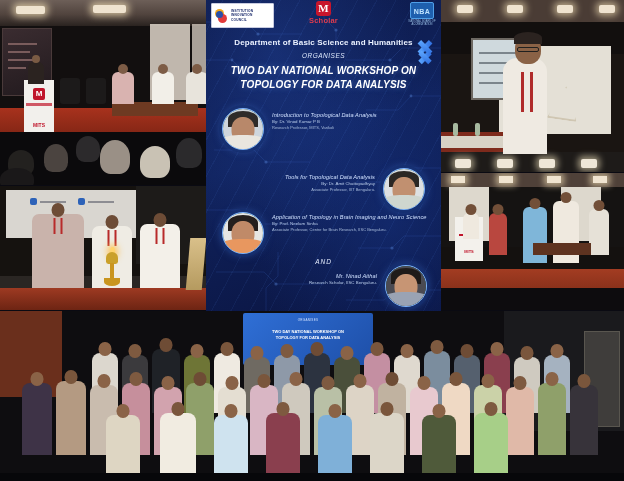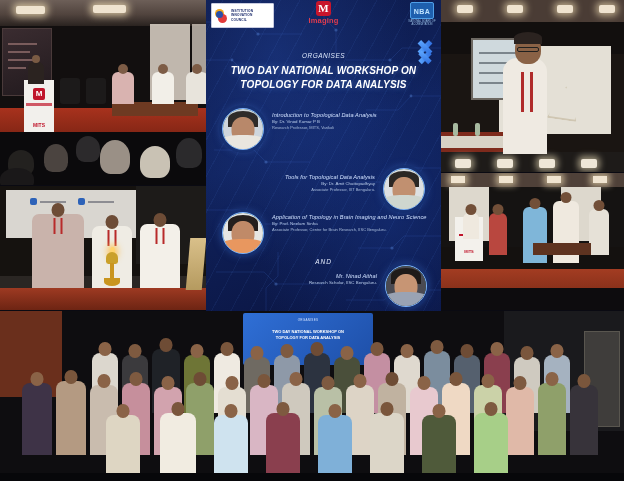--- a/index.html
+++ b/index.html
@@ -445,36 +445,37 @@
         </span>
         <span class="txt">
           <span>INSTITUTION</span><br>
           <span>INNOVATION</span><br>
           <span>COUNCIL</span>
         </span>
       </div>
 
       <div class="mits-logo">
         <div class="mark">M</div>
-        <div class="n1">Imaging</div>
+        <div class="n1">Scholar</div>
       </div>
 
       <div class="nba">
         <div class="box">NBA</div>
         <div class="sub">NATIONAL BOARD OF ACCREDITATION</div>
       </div>
     </div>
 
     <div class="flutter">
       <i class="a"></i>
         <i class="b"></i>
         <i class="c"></i>
         <i class="d"></i>
     </div>
 
+    <div class="p-dept">Department of Basic Science and Humanities</div>
     <div class="p-org">ORGANISES</div>
     <div class="p-title">
       <span>TWO DAY NATIONAL WORKSHOP ON</span><br>
       <span>TOPOLOGY FOR DATA ANALYSIS</span>
     </div>
 
     <div class="spk-row" style="top:108px">
       <div class="spk-av" style="left:16px;top:0">
         <span class="f-bg" style="background:#cfd6dd"></span>
         <span class="f-hair" style="background:#2e2b29"></span>

